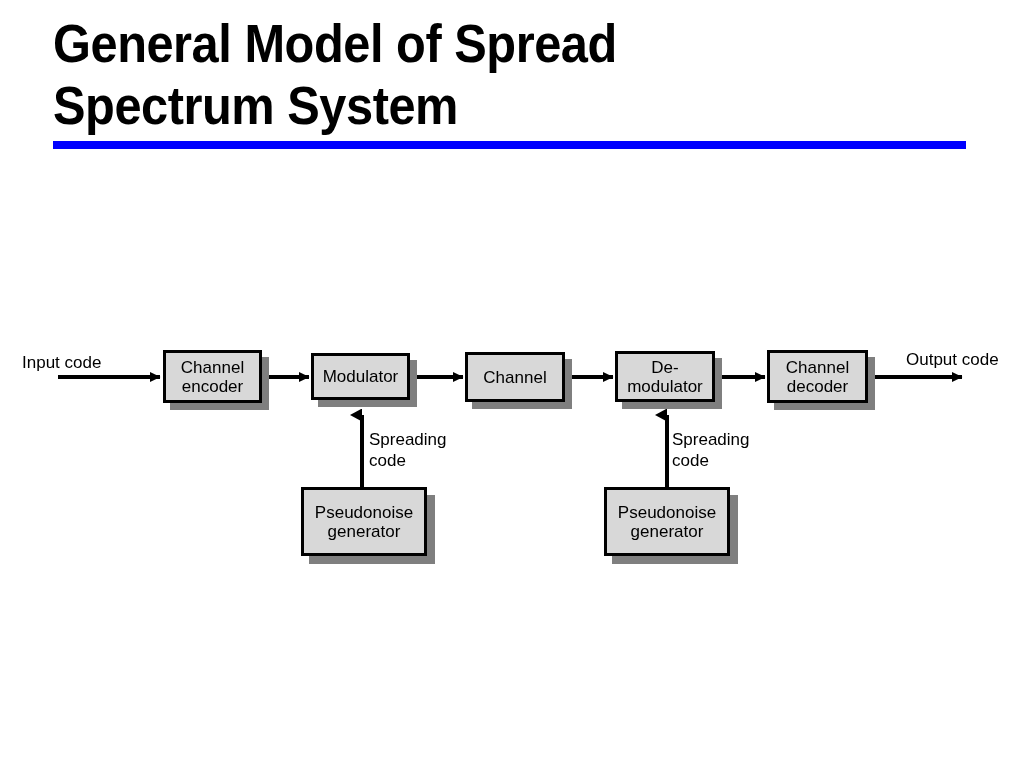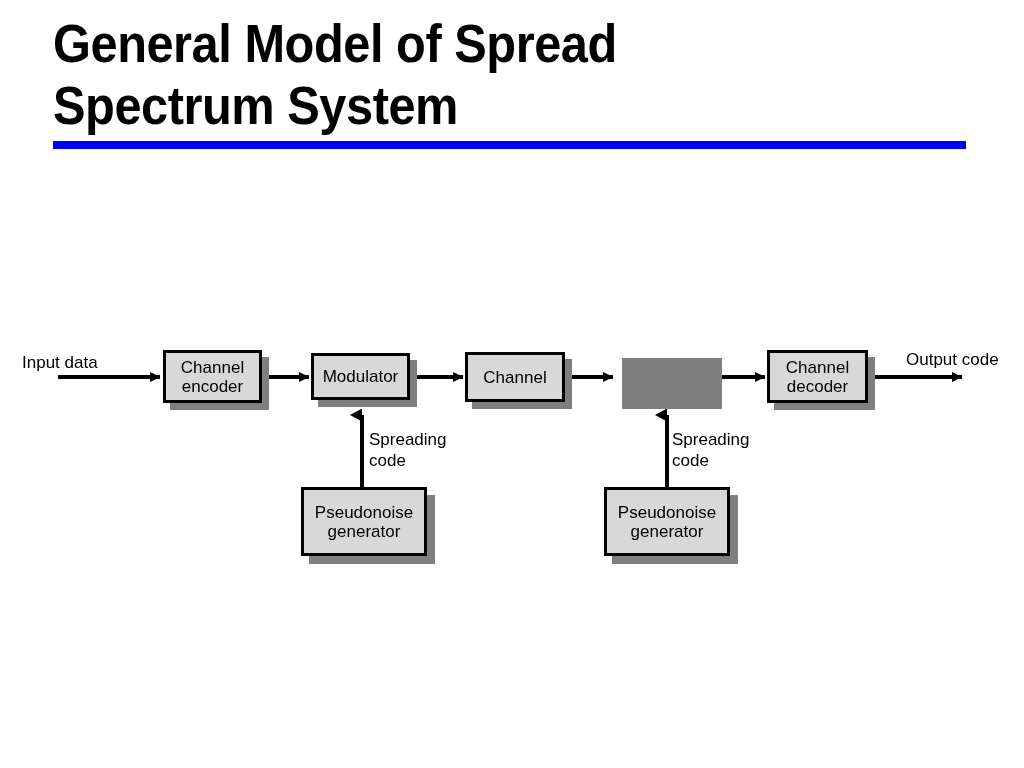--- a/index.html
+++ b/index.html
@@ -137,31 +137,33 @@
   <div class="shadow" style="left:309px; top:495px; width:126px; height:69px;"></div>
   <div class="shadow" style="left:612px; top:495px; width:126px; height:69px;"></div>
 
   <div class="node" style="left:163px; top:350px; width:99px;  height:53px;">Channel
 encoder</div>
 
   <div class="node" style="left:311px; top:353px; width:99px;  height:47px;">Modulator</div>
 
   <div class="node" style="left:465px; top:352px; width:100px; height:50px;">Channel</div>
 
+  <div class="node" style="left:615px; top:351px; width:100px; height:51px;">De-
+modulator</div>
 
   <div class="node" style="left:767px; top:350px; width:101px; height:53px;">Channel
 decoder</div>
 
   <div class="node" style="left:301px; top:487px; width:126px; height:69px;">Pseudonoise
 generator</div>
 
   <div class="node" style="left:604px; top:487px; width:126px; height:69px;">Pseudonoise
 generator</div>
 
-  <div class="dlabel" style="left:22px; top:352px;">Input data</div>
+  <div class="dlabel" style="left:22px; top:352px;">Input code</div>
 
   <div class="dlabel" style="left:906px; top:349px;">Output code</div>
 
   <div class="dlabel" style="left:369px; top:429px;">Spreading
 code</div>
 
   <div class="dlabel" style="left:672px; top:429px;">Spreading
 code</div>
 
 </div>

